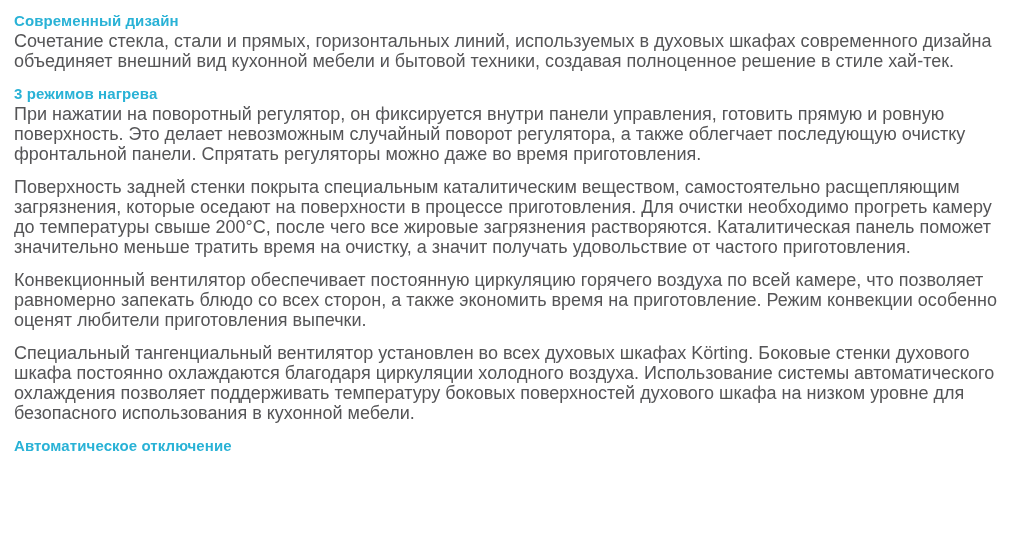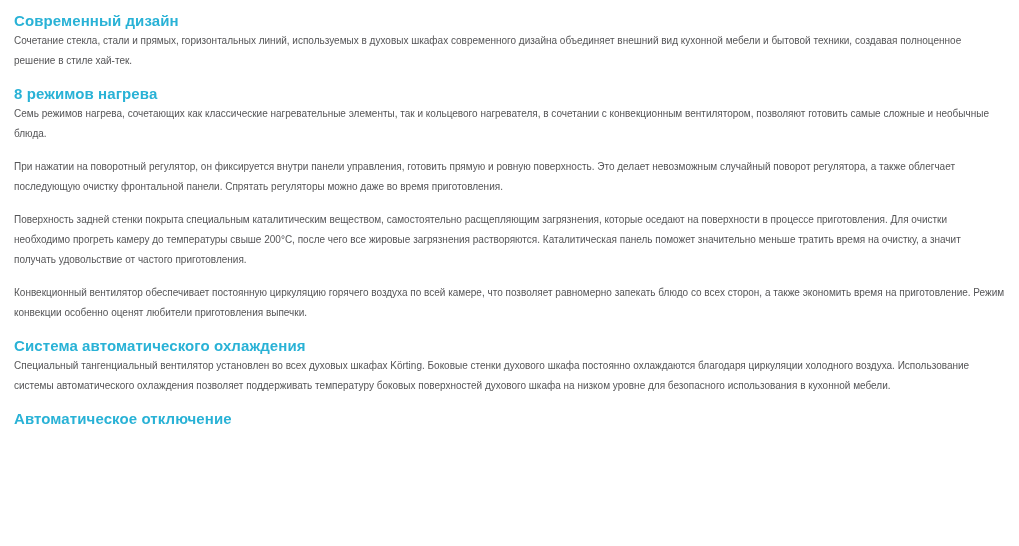--- a/index.html
+++ b/index.html
@@ -26,54 +26,52 @@
     padding: 0;
     font-size: 15px;
     line-height: 20px;
     font-weight: 700;
     color: var(--heading-color);
     letter-spacing: 0.1px;
   }
   p.feature-text {
     margin: 0 0 13px 0;
     padding: 0;
-    font-size: 10px;
+    font-size: 18px;
     line-height: 20px;
     color: var(--text-color);
   }
 </style>
 </head>
 <body>
 
 <main class="page">
 
   <section class="feature">
     <h2 class="feature-title">Современный дизайн</h2>
     <p class="feature-text">Сочетание стекла, стали и прямых, горизонтальных линий, используемых в духовых шкафах современного дизайна объединяет внешний вид кухонной мебели и бытовой техники, создавая полноценное решение в стиле хай-тек.</p>
   </section>
 
   <section class="feature">
-    <h2 class="feature-title">8 режимов нагрева</h2>
-    <p class="feature-text">Семь режимов нагрева, сочетающих как классические нагревательные элементы, так и кольцевого нагревателя, в сочетании с конвекционным вентилятором, позволяют готовить самые сложные и необычные блюда.</p>
+    <h2 class="feature-title">3 режимов нагрева</h2>
   </section>
 
   <section class="feature">
     <p class="feature-text">При нажатии на поворотный регулятор, он фиксируется внутри панели управления, готовить прямую и ровную поверхность. Это делает невозможным случайный поворот регулятора, а также облегчает последующую очистку фронтальной панели. Спрятать регуляторы можно даже во время приготовления.</p>
   </section>
 
   <section class="feature">
     <p class="feature-text">Поверхность задней стенки покрыта специальным каталитическим веществом, самостоятельно расщепляющим загрязнения, которые оседают на поверхности в процессе приготовления. Для очистки необходимо прогреть камеру до температуры свыше 200°C, после чего все жировые загрязнения растворяются. Каталитическая панель поможет значительно меньше тратить время на очистку, а значит получать удовольствие от частого приготовления.</p>
   </section>
 
   <section class="feature">
     <p class="feature-text">Конвекционный вентилятор обеспечивает постоянную циркуляцию горячего воздуха по всей камере, что позволяет равномерно запекать блюдо со всех сторон, а также экономить время на приготовление. Режим конвекции особенно оценят любители приготовления выпечки.</p>
   </section>
 
   <section class="feature">
-    <h2 class="feature-title">Система автоматического охлаждения</h2>
     <p class="feature-text">Специальный тангенциальный вентилятор установлен во всех духовых шкафах Körting. Боковые стенки духового шкафа постоянно охлаждаются благодаря циркуляции холодного воздуха. Использование системы автоматического охлаждения позволяет поддерживать температуру боковых поверхностей духового шкафа на низком уровне для безопасного использования в кухонной мебели.</p>
   </section>
 
   <section class="feature">
     <h2 class="feature-title">Автоматическое отключение</h2>
 
   </section>
 
 </main>
 

